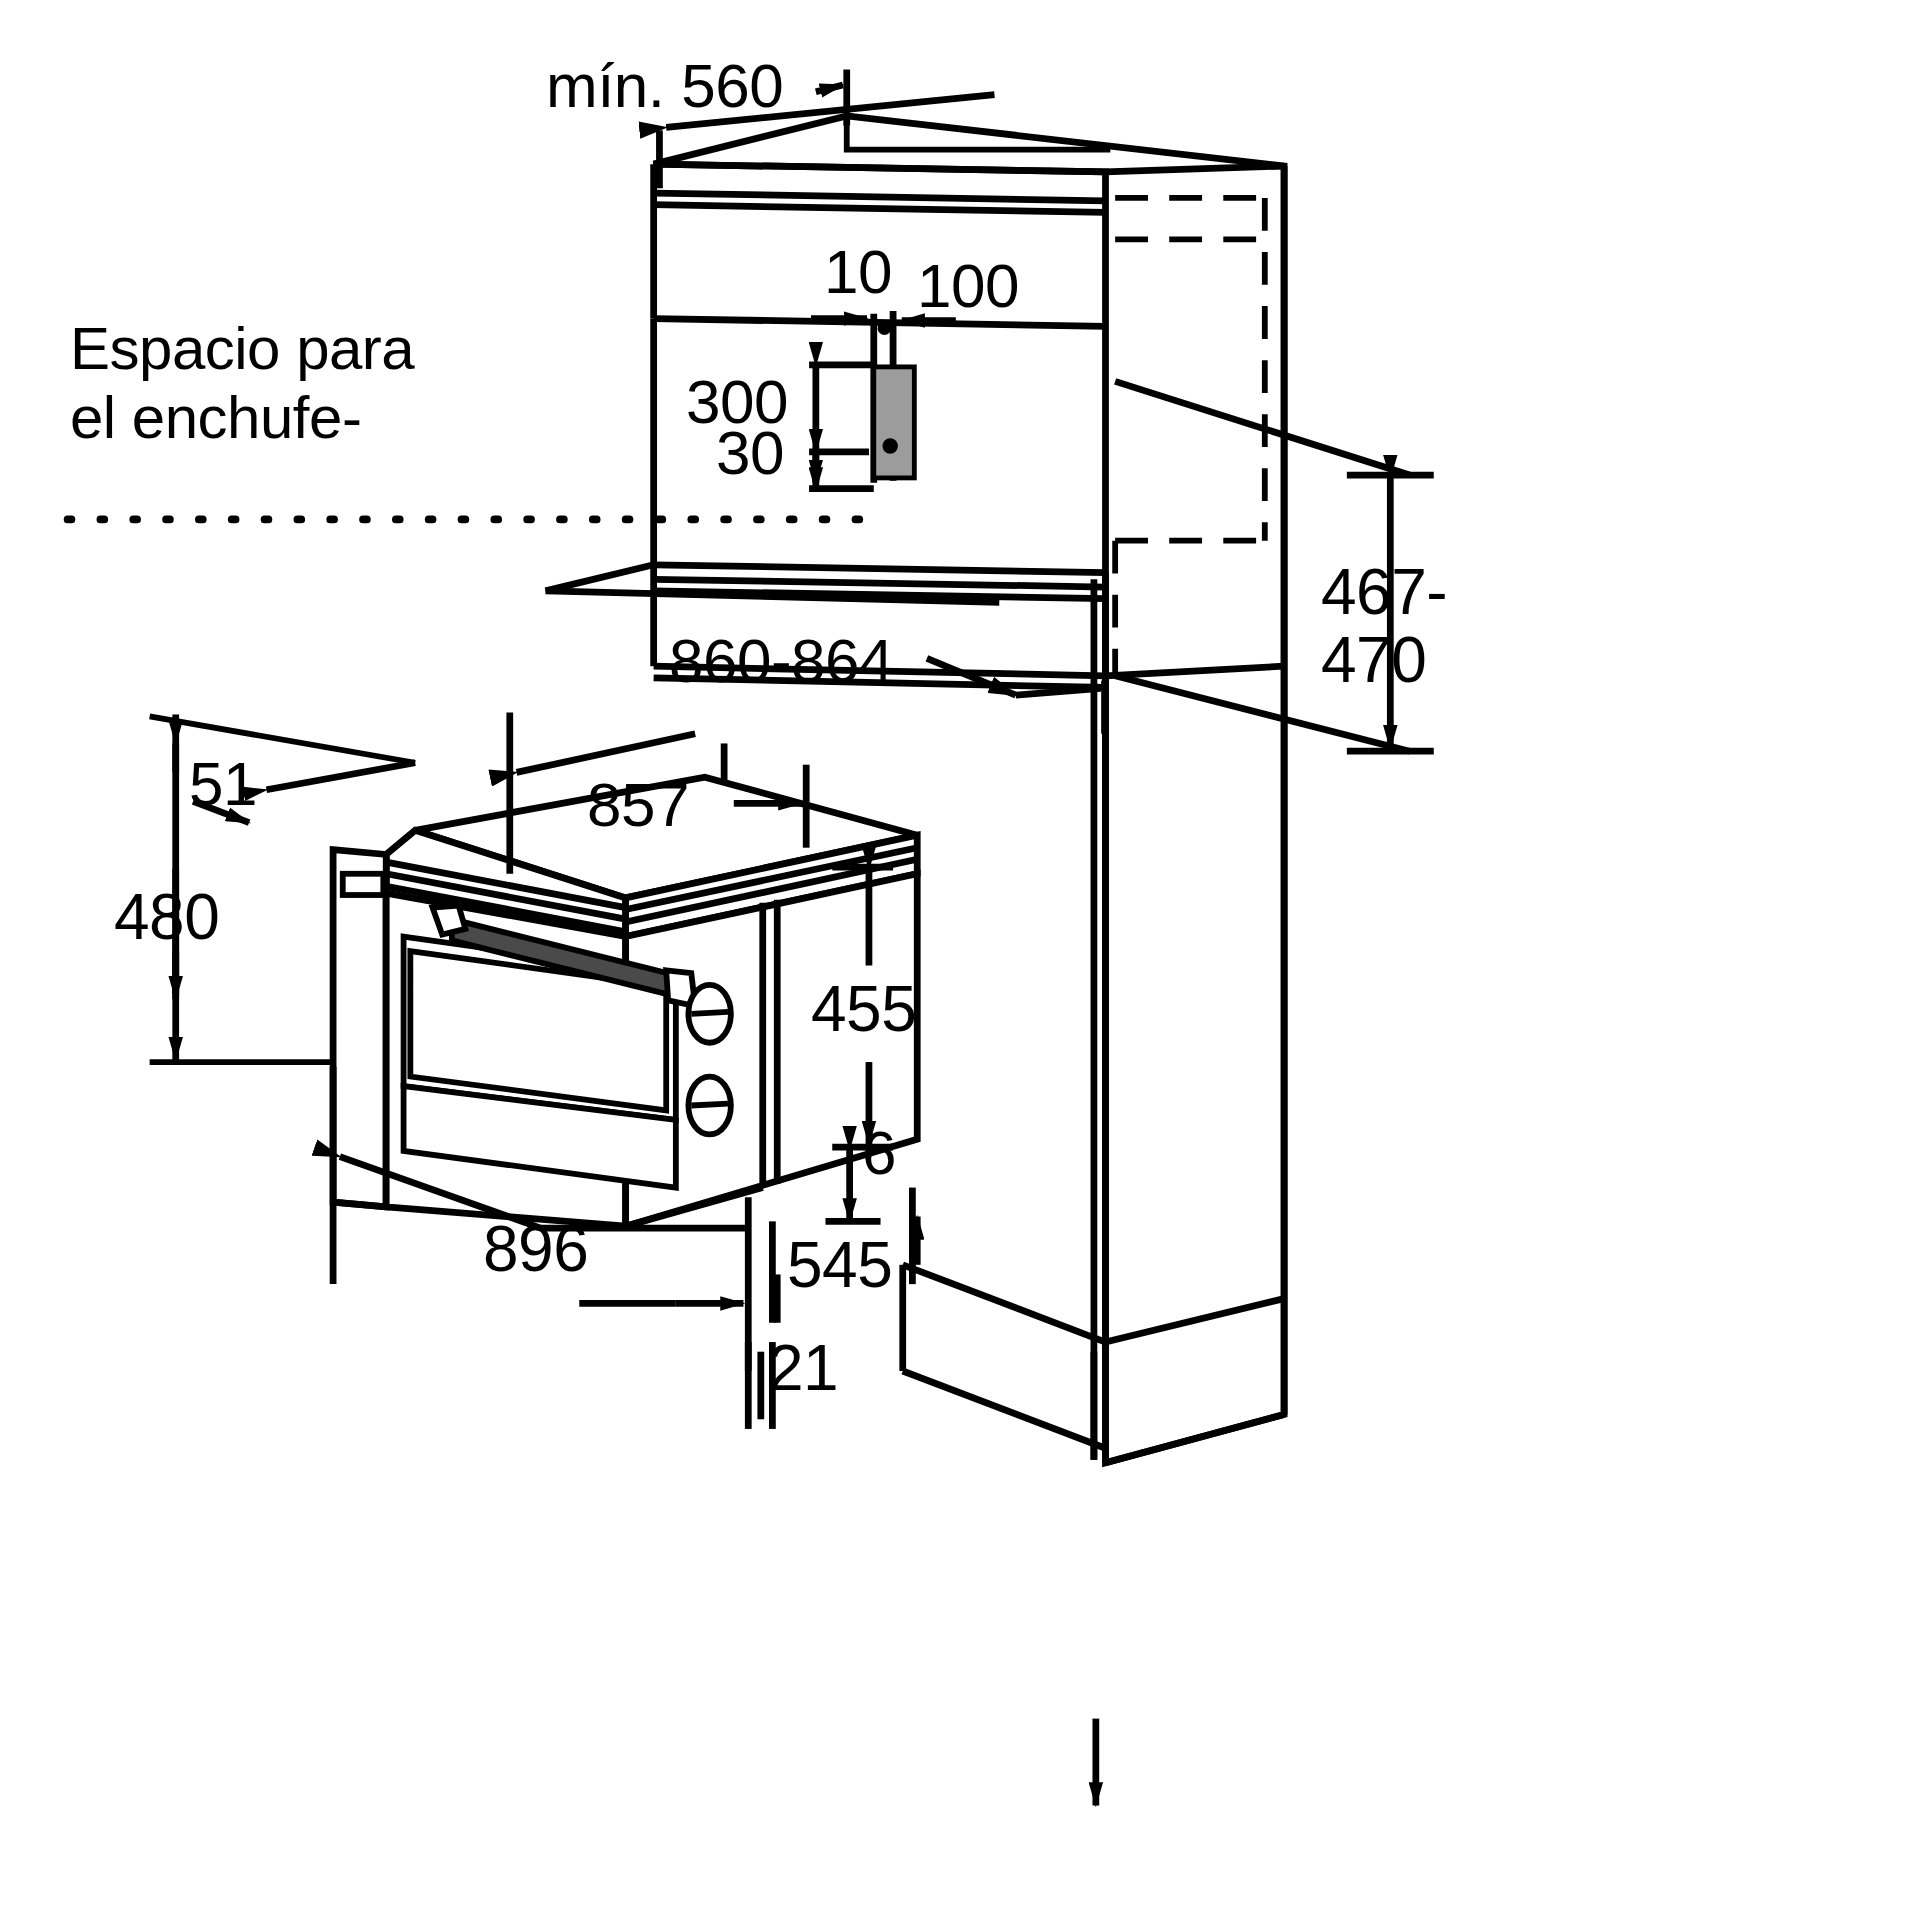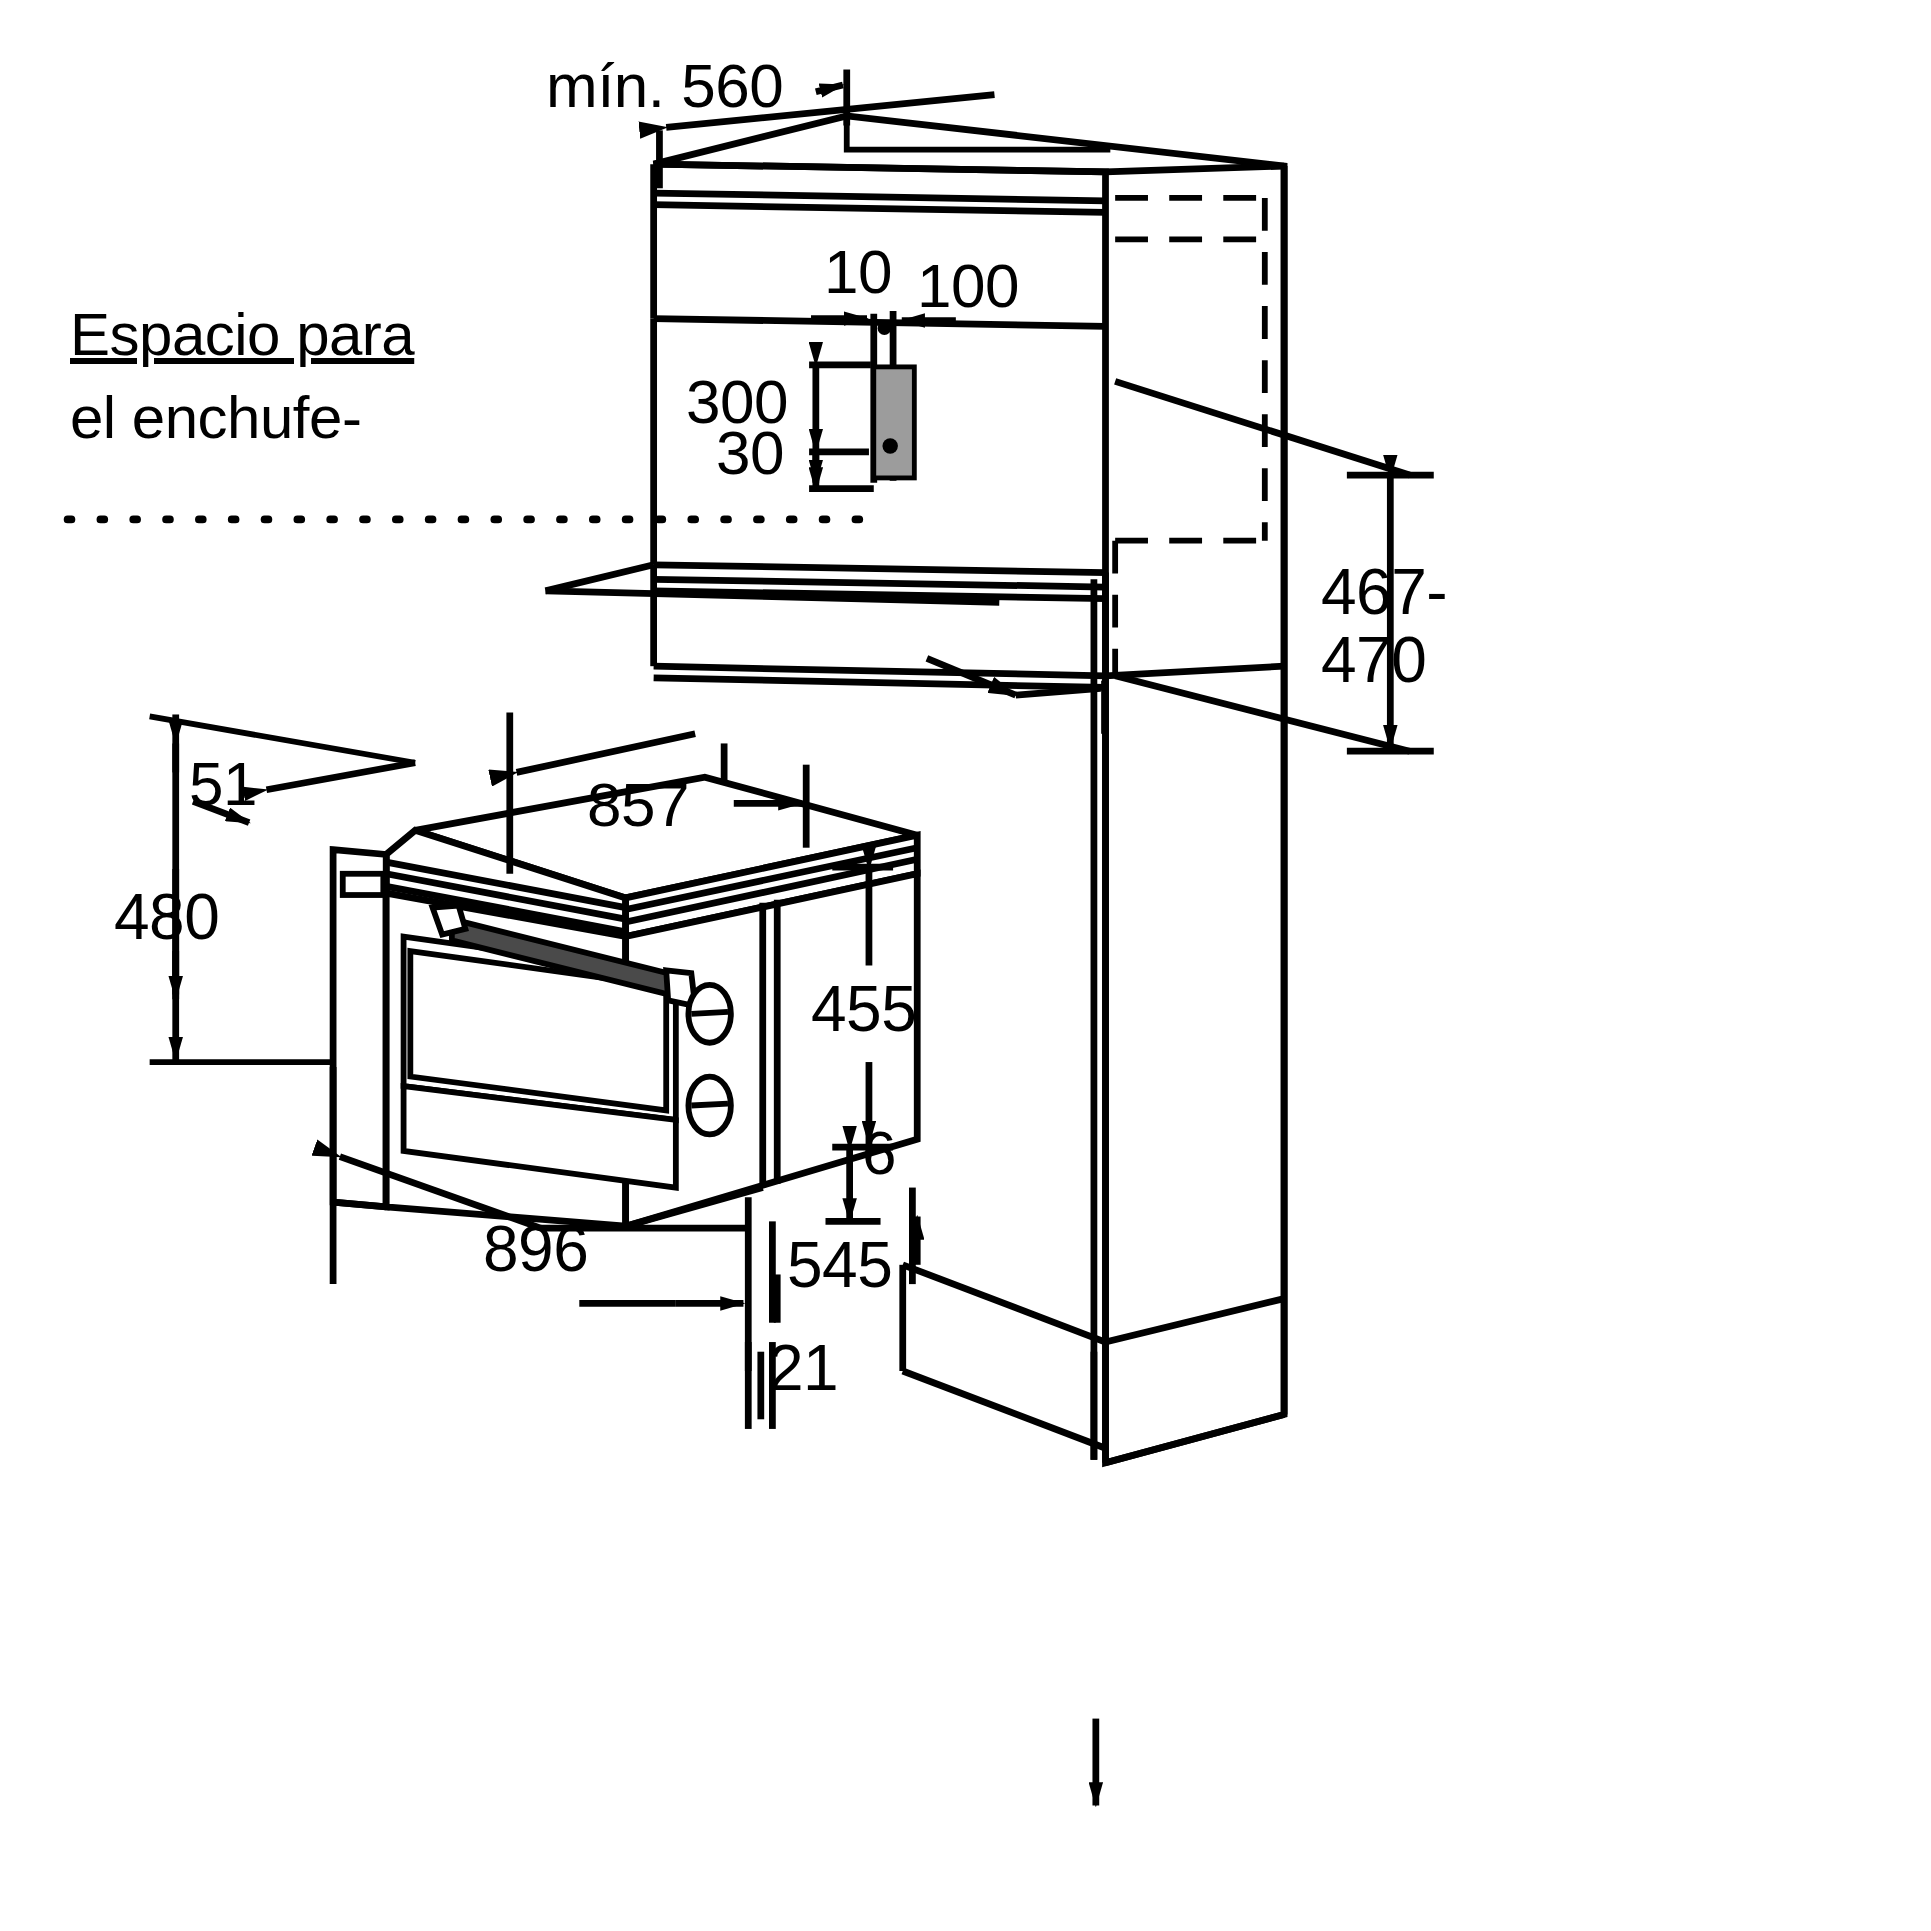--- a/index.html
+++ b/index.html
@@ -219,36 +219,37 @@
 
     <g stroke="#000" stroke-width="7" fill="none">
       <line x1="775" y1="1390" x2="775" y2="1480"></line>
       <line x1="800" y1="1390" x2="800" y2="1480"></line>
       <line x1="788" y1="1400" x2="788" y2="1470"></line>
       <line x1="1135" y1="1780" x2="1135" y2="1870" marker-end="url(#arrHs)"></line>
     </g>
 
   </svg>
 
-  <div class="lbl note" style="left:70px; top:303px;text-decoration:underline;">Espacio para</div>
+  <div class="lbl note" style="left:70px; top:317px;">Espacio para</div>
   <div class="lbl note" style="left:70px; top:386px;">el enchufe-</div>
 
   <div class="lbl dim" style="left:546px; top:37px;margin-top:16px;">mín. 560</div>
 
   <div class="lbl dim" style="left:824px; top:239px;">10</div>
 
   <div class="lbl dim" style="left:917px; top:253px;">100</div>
 
   <div class="lbl dim" style="left:686px; top:369px;">300</div>
 
   <div class="lbl dim" style="left:716px; top:420px;">30</div>
 
   <div class="lbl dimbig" style="left:1321px; top:558px;">467-</div>
   <div class="lbl dimbig" style="left:1321px; top:626px;">470</div>
 
+  <div class="lbl dim" style="left:669px; top:628px;">860-864</div>
 
   <div class="lbl dim" style="left:587px; top:772px;">857</div>
 
   <div class="lbl dim" style="left:189px; top:751px;">51</div>
 
   <div class="lbl dimbig" style="left:114px; top:883px;">480</div>
 
   <div class="lbl dimbig" style="left:811px; top:975px;">455</div>
 
   <div class="lbl dim" style="left:862px; top:1120px;">6</div>

